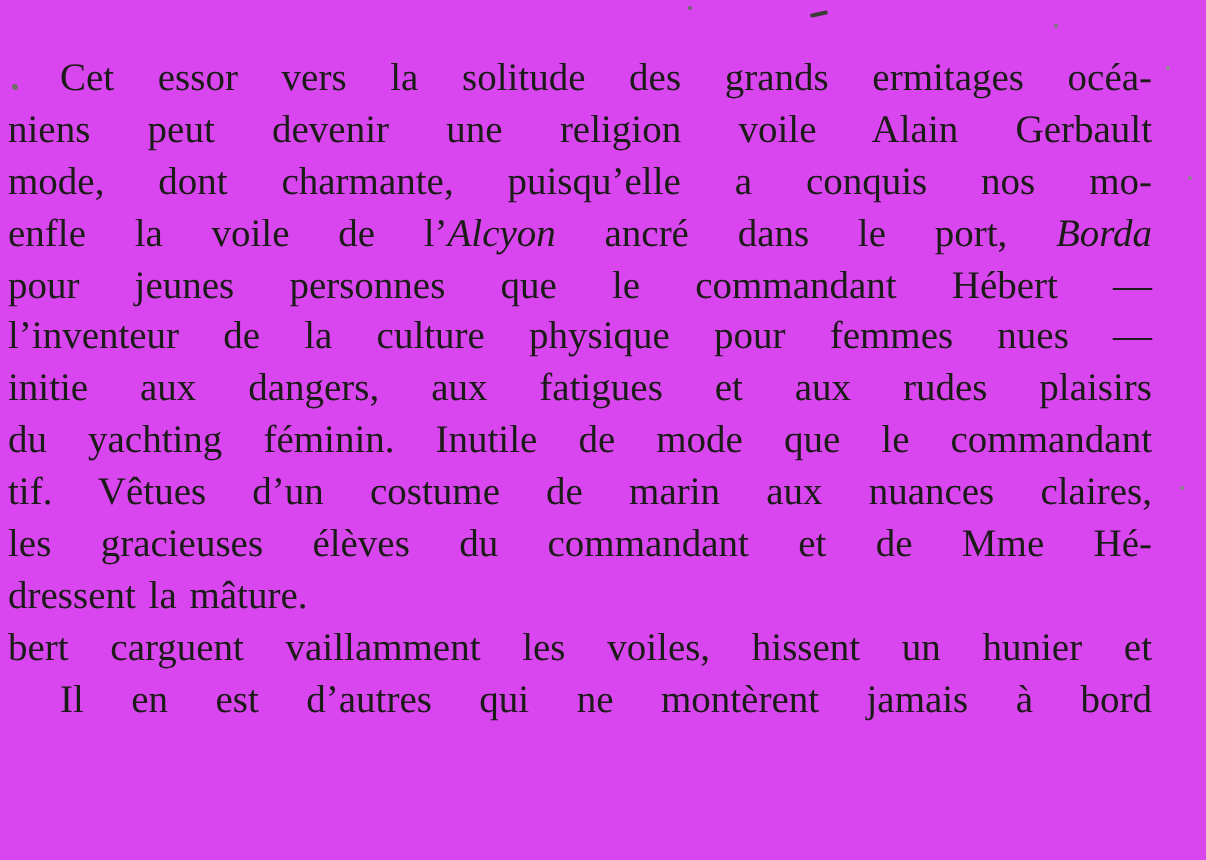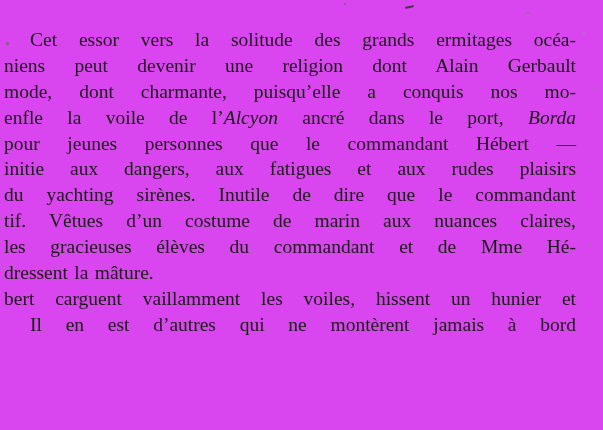--- a/index.html
+++ b/index.html
@@ -60,25 +60,26 @@
   <span class="speck s1"></span>
   <span class="speck s2"></span>
   <span class="speck s3"></span>
   <span class="speck s4"></span>
   <span class="speck s5"></span>
   <span class="speck s6"></span>
   <span class="speck s7"></span>
 
   <div class="textblock">
     <div class="line indent">Cet essor vers la solitude des grands ermitages océa-</div>
-    <div class="line">niens peut devenir une religion dont Alain Gerbault</div>
+    <div class="line">niens peut devenir une religion voile Alain Gerbault</div>
     <div class="line">mode, dont charmante, puisqu’elle a conquis nos mo-</div>
     <div class="line"><span>enfle la voile de l’</span><span class="it">Alcyon</span><span> ancré dans le port, </span><span class="it">Borda</span></div>
     <div class="line">pour jeunes personnes que le commandant Hébert —</div>
+    <div class="line">l’inventeur de la culture physique pour femmes nues —</div>
     <div class="line">initie aux dangers, aux fatigues et aux rudes plaisirs</div>
-    <div class="line">du yachting sirènes. Inutile de dire que le commandant</div>
+    <div class="line">du yachting féminin. Inutile de mode que le commandant</div>
     <div class="line">tif. Vêtues d’un costume de marin aux nuances claires,</div>
     <div class="line">les gracieuses élèves du commandant et de Mme Hé-</div>
     <div class="line para-end">dressent la mâture.</div>
     <div class="line">bert carguent vaillamment les voiles, hissent un hunier et</div>
     <div class="line indent">Il en est d’autres qui ne montèrent jamais à bord</div>
   </div>
 </div>
 
 </body></html>

